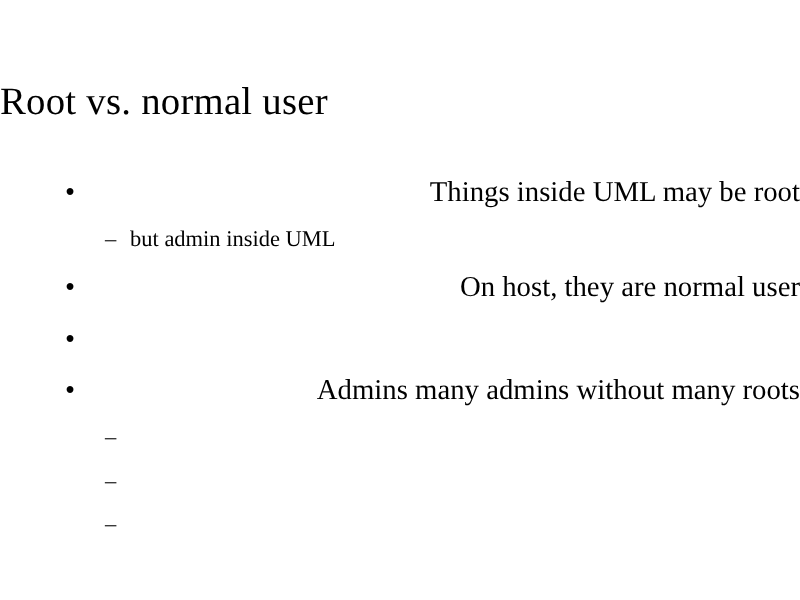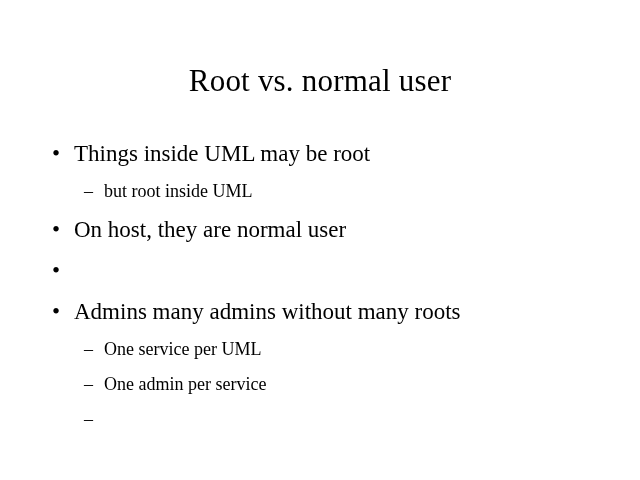--- a/index.html
+++ b/index.html
@@ -20,21 +20,20 @@
     width: 640px;
     height: 480px;
     background: #ffffff;
     box-sizing: border-box;
   }
   .slide-title {
     position: absolute;
     top: 62px;
     left: 0;
     width: 640px;
-    text-align: center;
     font-size: 31px;
     line-height: 38px;
     font-weight: normal;
     letter-spacing: 0.2px;
     color: #000000;
     margin: 0;
   }
   .body-list {
     position: absolute;
     top: 133px;
@@ -65,20 +64,21 @@
     font-size: 23px;
     line-height: 41px;
     text-align: left;
   }
   .lvl1 > .text {
     display: block;
     margin-left: 22px;
     font-size: 23px;
     line-height: 41px;
     white-space: nowrap;
+    text-align: right;
   }
   
   .lvl2 {
     padding-left: 84px;
     font-size: 18px;
     line-height: 35px;
     height: 35px;
   }
   .lvl2 > .marker {
     position: absolute;
@@ -106,45 +106,43 @@
 
   <ul class="body-list">
 
     <li class="bullet-row lvl1">
       <span class="marker">•</span>
       <span class="text">Things inside UML may be root</span>
     </li>
 
     <li class="bullet-row lvl2">
       <span class="marker">–</span>
-      <span class="text">but root inside UML</span>
+      <span class="text">but admin inside UML</span>
     </li>
 
     <li class="bullet-row lvl1">
       <span class="marker">•</span>
       <span class="text">On host, they are normal user</span>
     </li>
 
     <li class="bullet-row lvl1">
       <span class="marker">•</span>
     </li>
 
     <li class="bullet-row lvl1">
       <span class="marker">•</span>
       <span class="text">Admins many admins without many roots</span>
     </li>
 
     <li class="bullet-row lvl2">
       <span class="marker">–</span>
-      <span class="text">One service per UML</span>
     </li>
 
     <li class="bullet-row lvl2">
       <span class="marker">–</span>
-      <span class="text">One admin per service</span>
     </li>
 
     <li class="bullet-row lvl2">
       <span class="marker">–</span>
     </li>
 
   </ul>
 
 </div>
 

